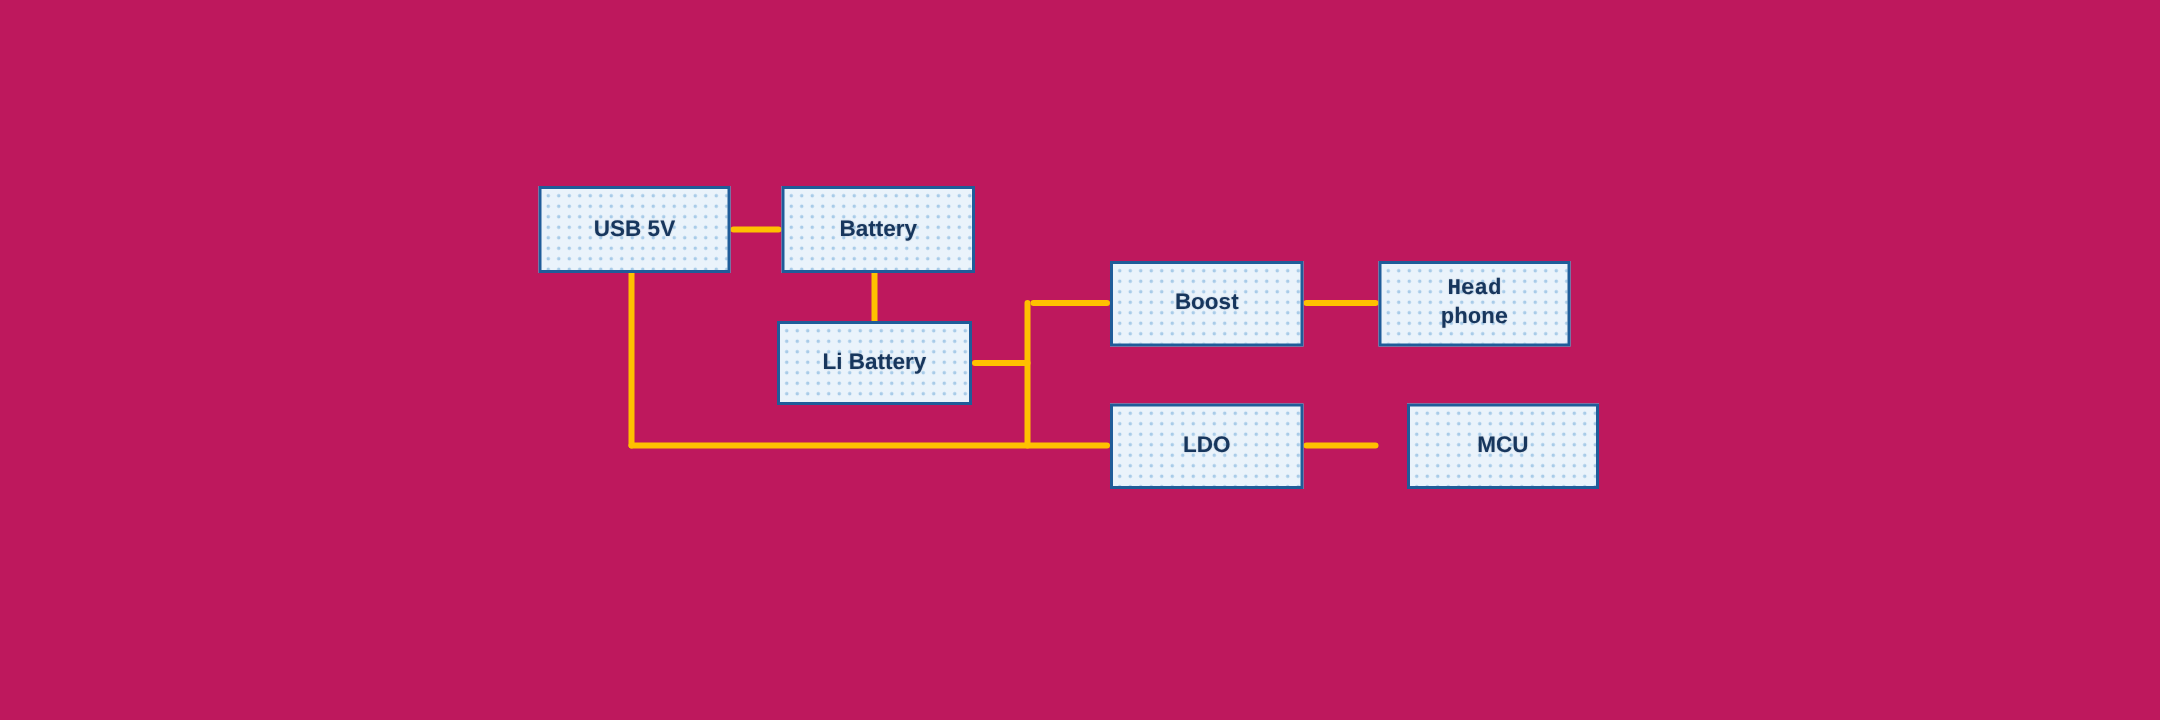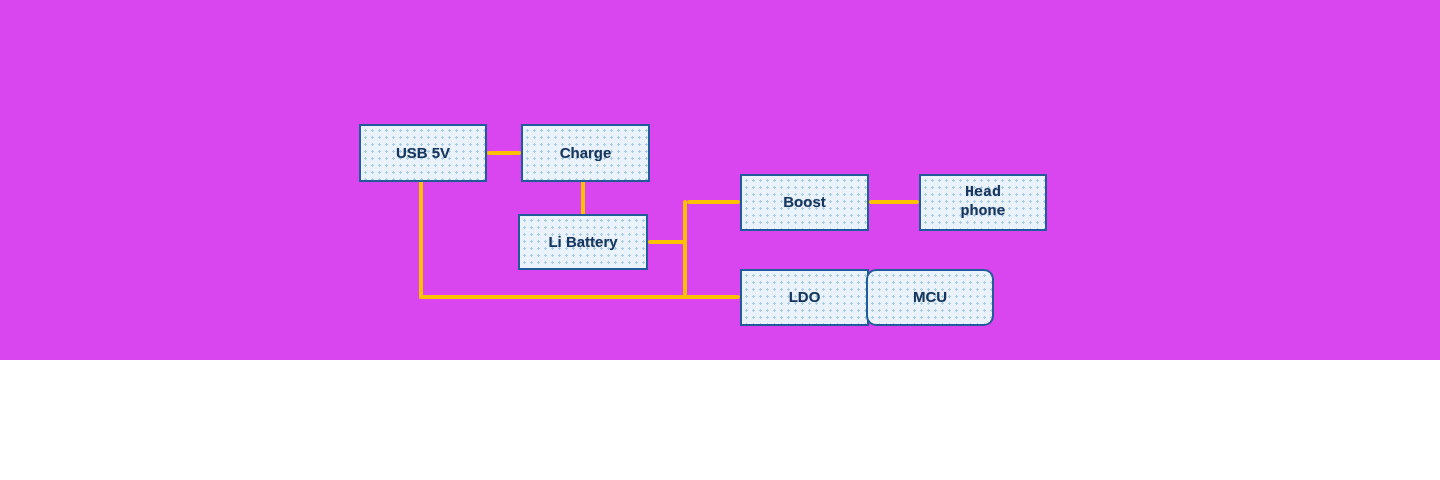--- a/index.html
+++ b/index.html
@@ -4,22 +4,22 @@
 <style>
   html, body {
     margin: 0;
     padding: 0;
     background: #ffffff;
     font-family: "Liberation Sans", sans-serif;
   }
   .canvas {
     position: relative;
     width: 1440px;
-    height: 360px;
-    background: #d946ef;
+    height: 480px;
+    background: #be185d;
     overflow: hidden;
   }
   .node {
     position: absolute;
     box-sizing: border-box;
     border: 2px solid var(--node-border, #1f5c99);
     background-color: var(--node-fill, #eaf3fb);
     background-image: radial-gradient(var(--node-pattern-dot, #a8cbe8) 1.2px, transparent 1.3px);
     background-size: 7px 7px;
     background-position: 1px 1px;
@@ -60,36 +60,36 @@
   <div class="wire v" style="left:419px; top:180px; height:119px;"></div>
   <div class="wire h" style="left:419px; top:295px; width:321px;"></div>
   <div class="wire h" style="left:869px; top:200px; width:50px;"></div>
   <div class="wire h" style="left:869px; top:295px; width:50px;"></div>
 
   <div class="node" style="left:359px; top:124px; width:128px; height:58px;">
     <span class="node-label">USB 5V</span>
   </div>
 
   <div class="node" style="left:521px; top:124px; width:129px; height:58px;">
-    <span class="node-label">Charge</span>
+    <span class="node-label">Battery</span>
   </div>
 
   <div class="node" style="left:740px; top:174px; width:129px; height:57px;">
     <span class="node-label">Boost</span>
   </div>
 
   <div class="node" style="left:518px; top:214px; width:130px; height:56px;">
     <span class="node-label">Li Battery</span>
   </div>
 
   <div class="node" style="left:919px; top:174px; width:128px; height:57px;">
     <span class="node-label wrap">Head phone</span>
   </div>
 
   <div class="node" style="left:740px; top:269px; width:129px; height:57px;align-items:center;">
     <span class="node-label">LDO</span>
   </div>
 
-  <div class="node" style="left:866px; top:269px; width:128px; height:57px;border-radius:10px;">
+  <div class="node" style="left:938px; top:269px; width:128px; height:57px;">
     <span class="node-label">MCU</span>
   </div>
 
 </div>
 
 </body></html>

